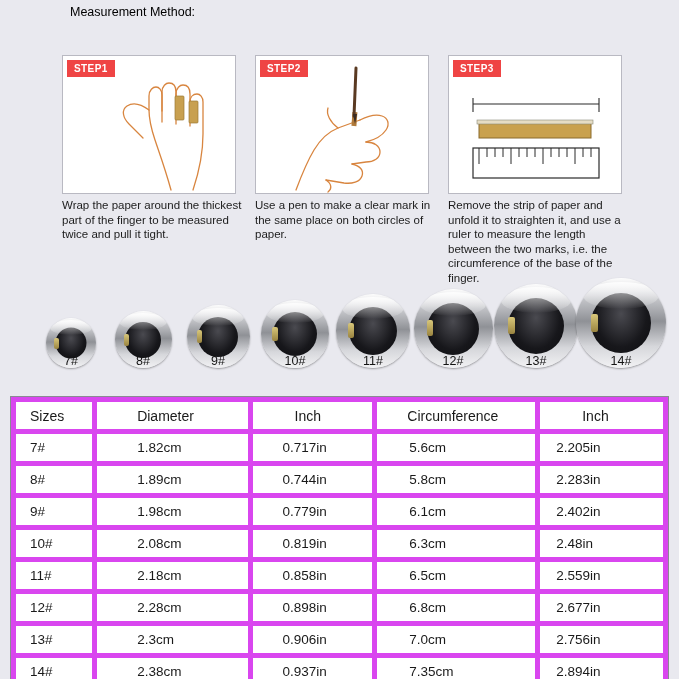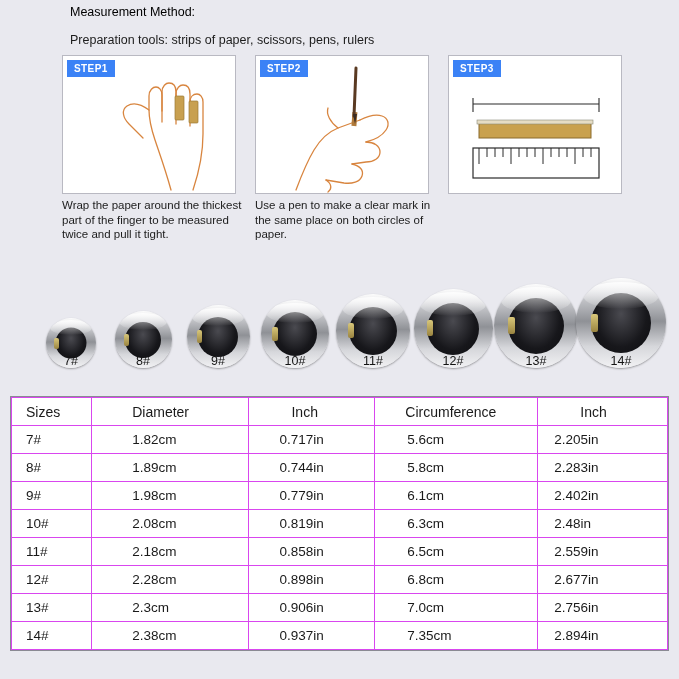--- a/index.html
+++ b/index.html
@@ -55,21 +55,21 @@
     border: 1px solid #b9b9c2;
     box-sizing: border-box;
   }
   .step-card.s1 { left: 0; }
   .step-card.s2 { left: 193px; padding-left: 14px; }
   .step-card.s3 { left: 386px; }
   .step-badge {
     position: absolute;
     left: 4px;
     top: 4px;
-    background: #3b82f6;
+    background: #ef4444;
     color: #ffffff;
     font-size: 10px;
     letter-spacing: .4px;
     padding: 3px 7px 3px 7px;
     font-weight: 700;
   }
   .step-art {
     position: absolute;
     left: 0; top: 0; right: 0; bottom: 0;
   }
@@ -148,21 +148,21 @@
     background: #ffffff;
     border: 1px solid #8a8a93;
     box-sizing: border-box;
   }
   table {
     border-collapse: collapse;
     width: 100%;
     font-size: 13.5px;
   }
   th, td {
-    border: 1px solid #d946ef;
+    border: 5px solid #d946ef;
     padding: 4px 0 4px 0;
     font-weight: normal;
     text-align: left;
     height: 19px;
   }
   thead th {
     font-size: 14px;
   }
   .c0 { width: 88px;  padding-left: 14px; }
   .c1 { width: 160px; padding-left: 40px; }
@@ -174,21 +174,20 @@
   thead .c2 { padding-left: 42px; }
   thead .c3 { padding-left: 30px; }
   thead .c4 { padding-left: 42px; }
 </style>
 </head>
 <body>
 
 <div class="page">
 
   <div class="hdr-title">Measurement Method:</div>
-  <div class="hdr-sub">Preparation tools: strips of paper, scissors, pens, rulers</div>
 
   <div class="steps">
 
     <div class="step-card s1">
       <div class="step-badge">STEP1</div>
       <div class="step-art">
         <svg width="174" height="139" viewBox="0 0 174 139">
           <g fill="none" stroke="#d8853f" stroke-width="1.3" stroke-linecap="round" stroke-linejoin="round">
             <path d="M108 134 C102 112 96 96 92 84 C88 72 86 62 86 54 L86 40 C86 34 90 31 93 31 C96 31 99 34 99 39 L99 66"></path>
             <path d="M99 55 L99 36 C99 30 103 27 106 27 C110 27 113 30 113 36 L113 68"></path>
@@ -254,20 +253,21 @@
               <path d="M134 92 L134 101"></path>
               <path d="M142 92 L142 101"></path>
           </g>
         </svg>
       </div>
     </div>
   </div>
 
   <div class="step-caption cap2">Use a pen to make a clear mark in the same place on both circles of paper.</div>
   <div class="step-caption cap1">Wrap the paper around the thickest part of the finger to be measured twice and pull it tight.</div>
+  <div class="step-caption cap3">Remove the strip of paper and unfold it to straighten it, and use a ruler to measure the length between the two marks, i.e. the circumference of the base of the finger.</div>
 
   <div class="rings">
     <div class="ring-wrap" style="left:38px; width:66px;">
       <div class="ring" style="width:50px;height:50px;">
         <div class="inner" style="width:31px;height:31px;"></div>
         <div class="sensor" style="width:5px;height:11px;left:8px;top:20px;"></div>
         <div class="glare"></div>
       </div>
       <div class="ring-label">7#</div>
     </div>

